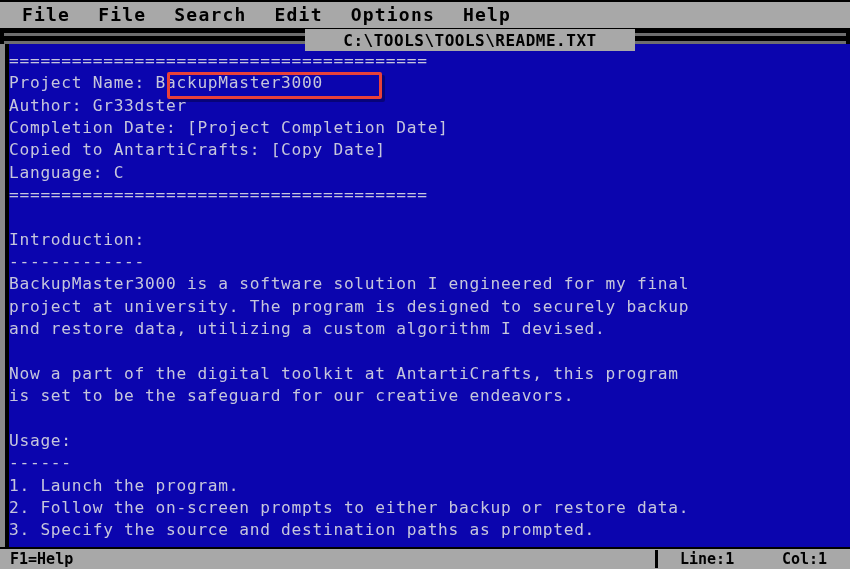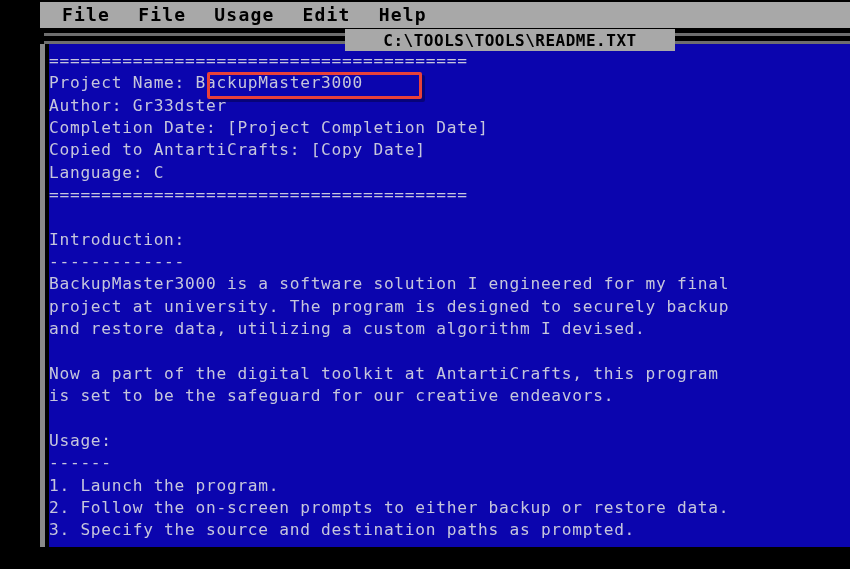--- a/index.html
+++ b/index.html
@@ -13,21 +13,20 @@
     height: 569px;
     overflow: hidden;
     font-family: "DejaVu Sans Mono", monospace;
   }
 
   #app {
     position: relative;
     width: 742px;
     height: 569px;
     background: #000000;
-    margin-left: 40px;
   }
 
   
   .menubar {
     position: absolute;
     left: 0;
     top: 2px;
     width: 850px;
     height: 26px;
     background: #a8a8a8;
@@ -204,22 +203,23 @@
   }
 </style>
 </head>
 <body>
 
 <div id="app">
 
   <div class="menubar">
     <span class="menubar-item">File</span>
     <span class="menubar-item">File</span>
-    <span class="menubar-item">Usage</span>
+    <span class="menubar-item">Search</span>
     <span class="menubar-item">Edit</span>
+    <span class="menubar-item">Options</span>
     <span class="menubar-item">Help</span>
   </div>
 
   <div class="frame-top"></div>
   <div class="frame-top2"></div>
 
   <div class="titleplate">
     <span class="titleplate-text">C:\TOOLS\TOOLS\README.TXT</span>
   </div>
 
@@ -246,14 +246,20 @@
 
 Usage:
 ------
 1. Launch the program.
 2. Follow the on-screen prompts to either backup or restore data.
 3. Specify the source and destination paths as prompted.</pre>
   </div>
 
   <div class="highlight-box"></div>
 
+  <div class="statusbar">
+    <span class="status-left">F1=Help</span>
+    <div class="status-sep"></div>
+    <span class="status-line">Line:1</span>
+    <span class="status-col">Col:1</span>
+  </div>
 
 </div>
 
 </body></html>

